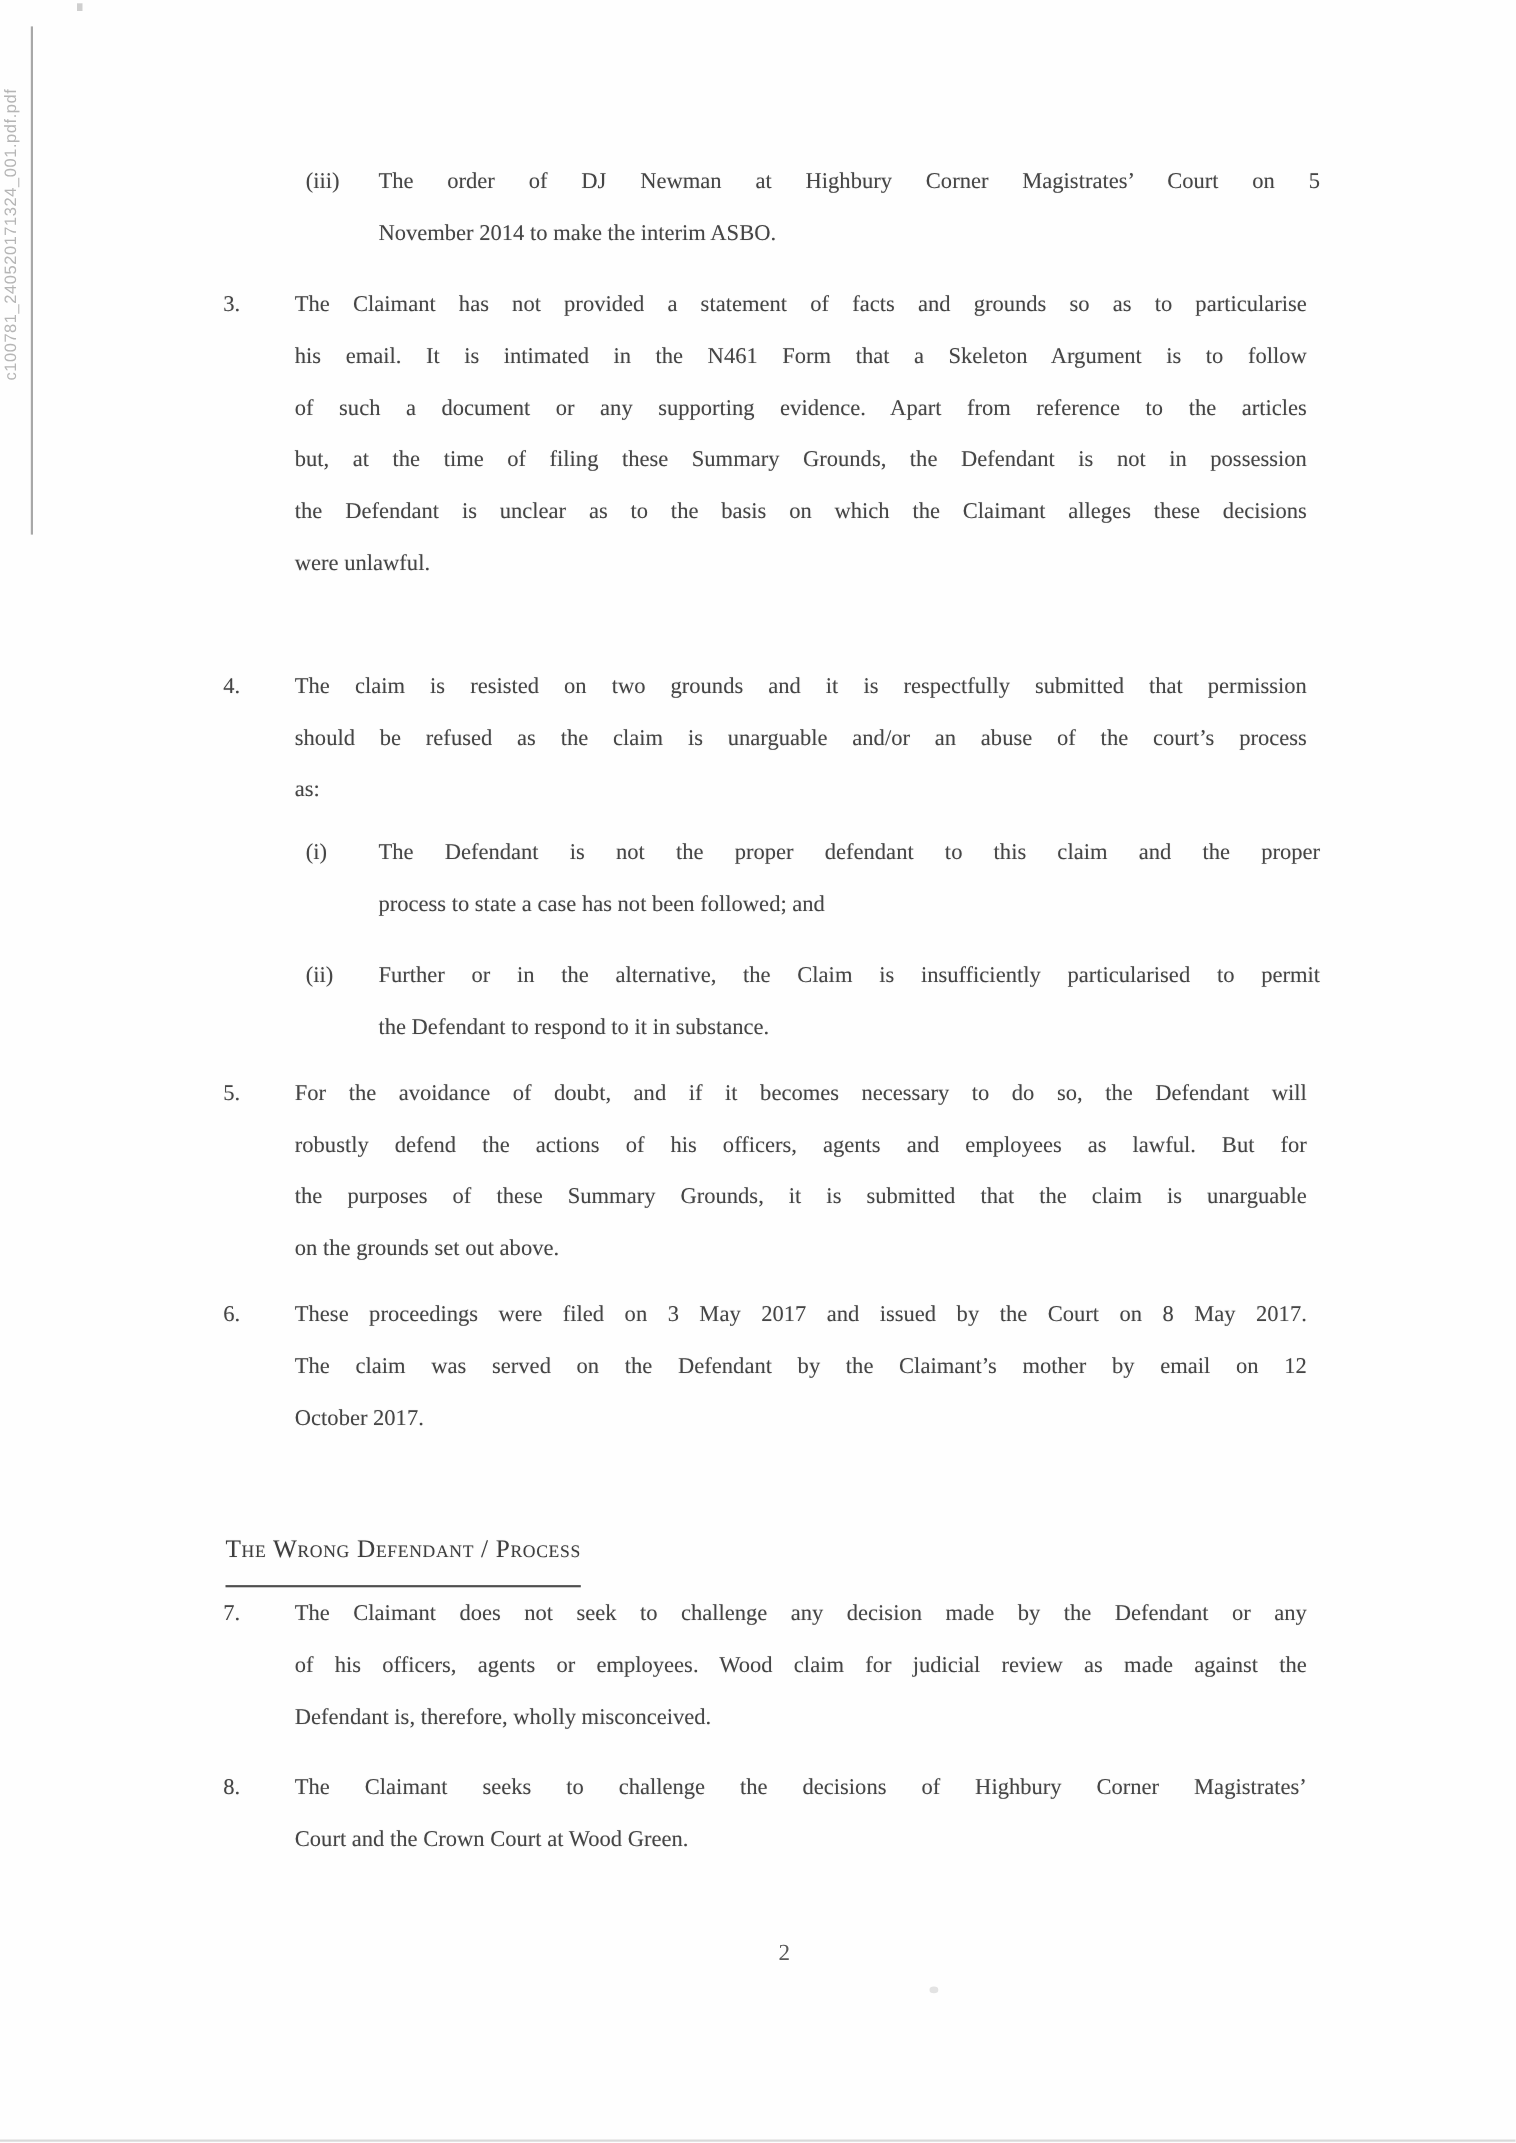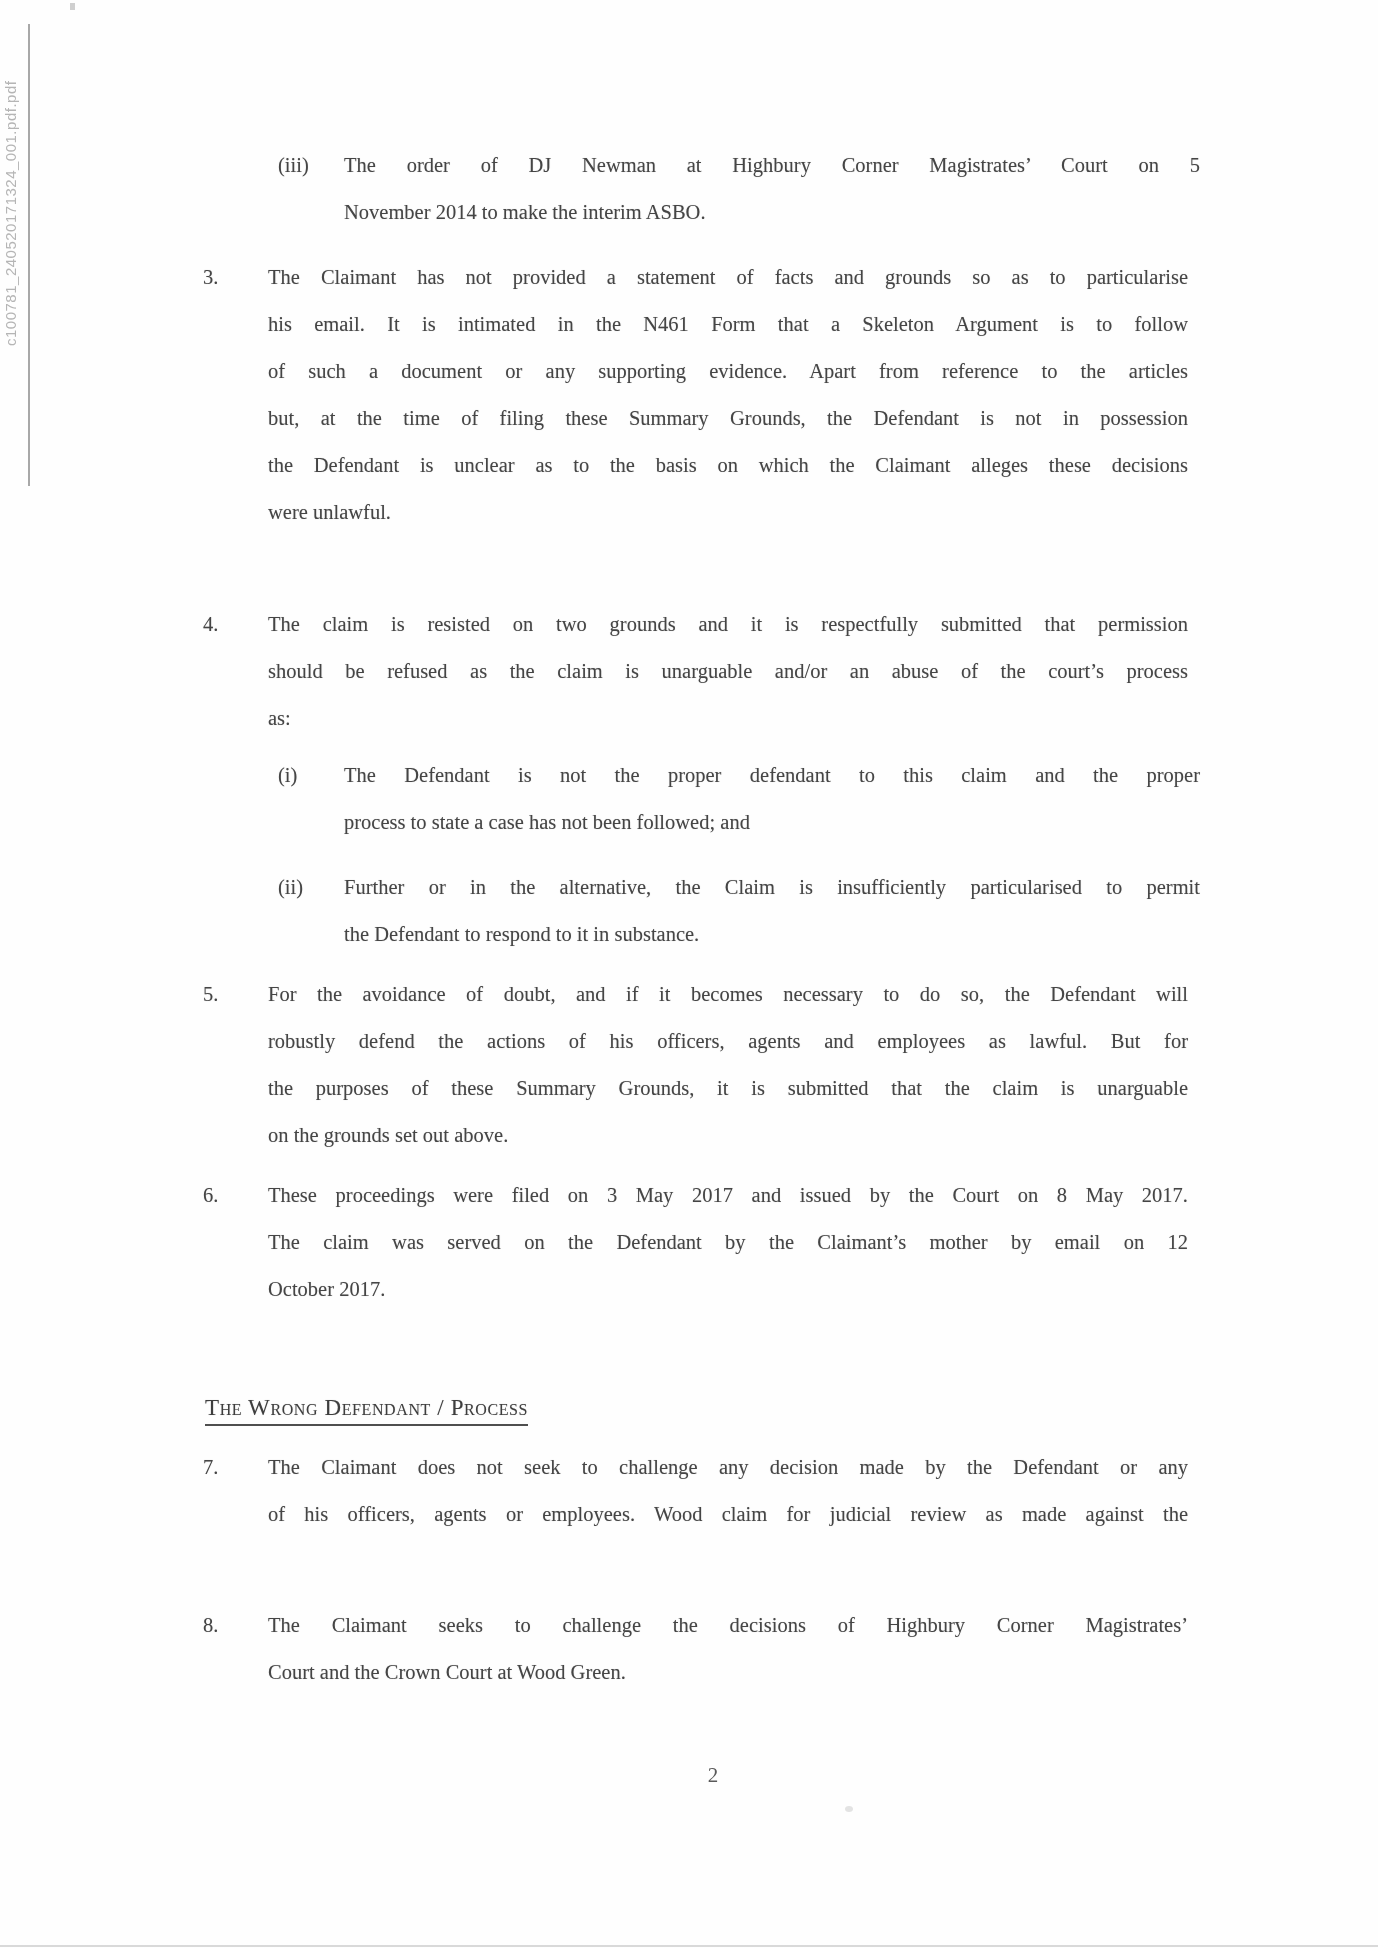--- a/index.html
+++ b/index.html
@@ -97,21 +97,21 @@
   .heading {
     position: absolute;
     left: 205px;
     top: 1393px;
     font-size: 23px;
     line-height: 30px;
     font-variant: small-caps;
     letter-spacing: 0.6px;
     color: #3e3e3e;
     border-bottom: 2px solid #4f4f4f;
-    padding-bottom: 1px;
+    padding-bottom: 18px;
     text-shadow: 0 0 1px rgba(80,80,80,0.30);
   }
   .pagenum {
     position: absolute;
     left: 695px;
     top: 1763px;
     width: 36px;
     text-align: center;
     font-size: 21px;
     color: #5a5a5a;
@@ -177,20 +177,21 @@
     <div class="ln">The claim was served on the Defendant by the Claimant’s mother by email on 12</div>
     <div class="ln last">October 2017.</div>
   </div>
 
   <div class="heading">The Wrong Defendant / Process</div>
 
   <div class="para" style="top:1444px">
     <div class="num">7.</div>
     <div class="ln">The Claimant does not seek to challenge any decision made by the Defendant or any</div>
     <div class="ln">of his officers, agents or employees. Wood claim for judicial review as made against the</div>
+    <div class="ln last">Defendant is, therefore, wholly misconceived.</div>
   </div>
 
   <div class="para" style="top:1602px">
     <div class="num">8.</div>
     <div class="ln">The Claimant seeks to challenge the decisions of Highbury Corner Magistrates’</div>
     <div class="ln last">Court and the Crown Court at Wood Green.</div>
   </div>
 
   <div class="pagenum">2</div>
 

